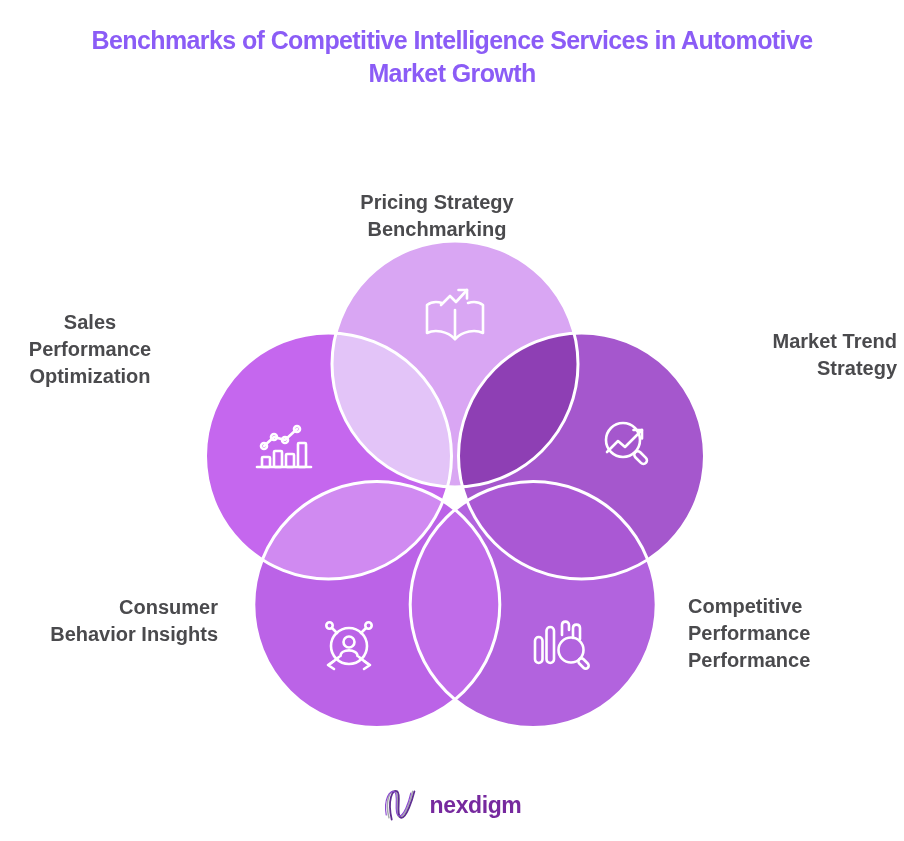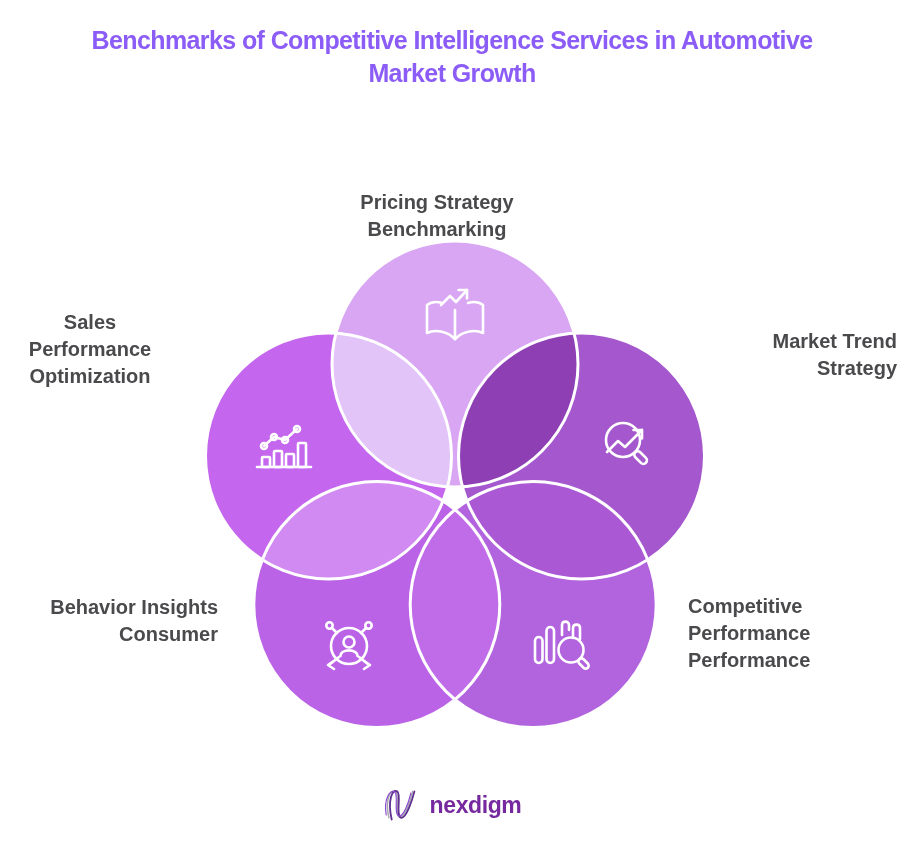--- a/index.html
+++ b/index.html
@@ -148,22 +148,22 @@
     <span>Performance</span>
     <span>Optimization</span>
   </div>
 
   <div class="label leftalign" style="left:727px;top:328px;width:170px;text-align:right;">
     <span>Market Trend</span>
     <span>Strategy</span>
   </div>
 
   <div class="label rightalign" style="left:0px;top:594px;width:218px;">
+    <span>Consumer</span>
     <span>Behavior Insights</span>
-    <span>Consumer</span>
   </div>
 
   <div class="label leftalign" style="left:688px;top:593px;width:180px;">
     <span>Competitive</span>
     <span>Performance</span>
     <span>Performance</span>
   </div>
 
   <div class="logo">
     <svg width="40" height="42" viewBox="0 0 44 44" fill="none" stroke-linecap="round">

